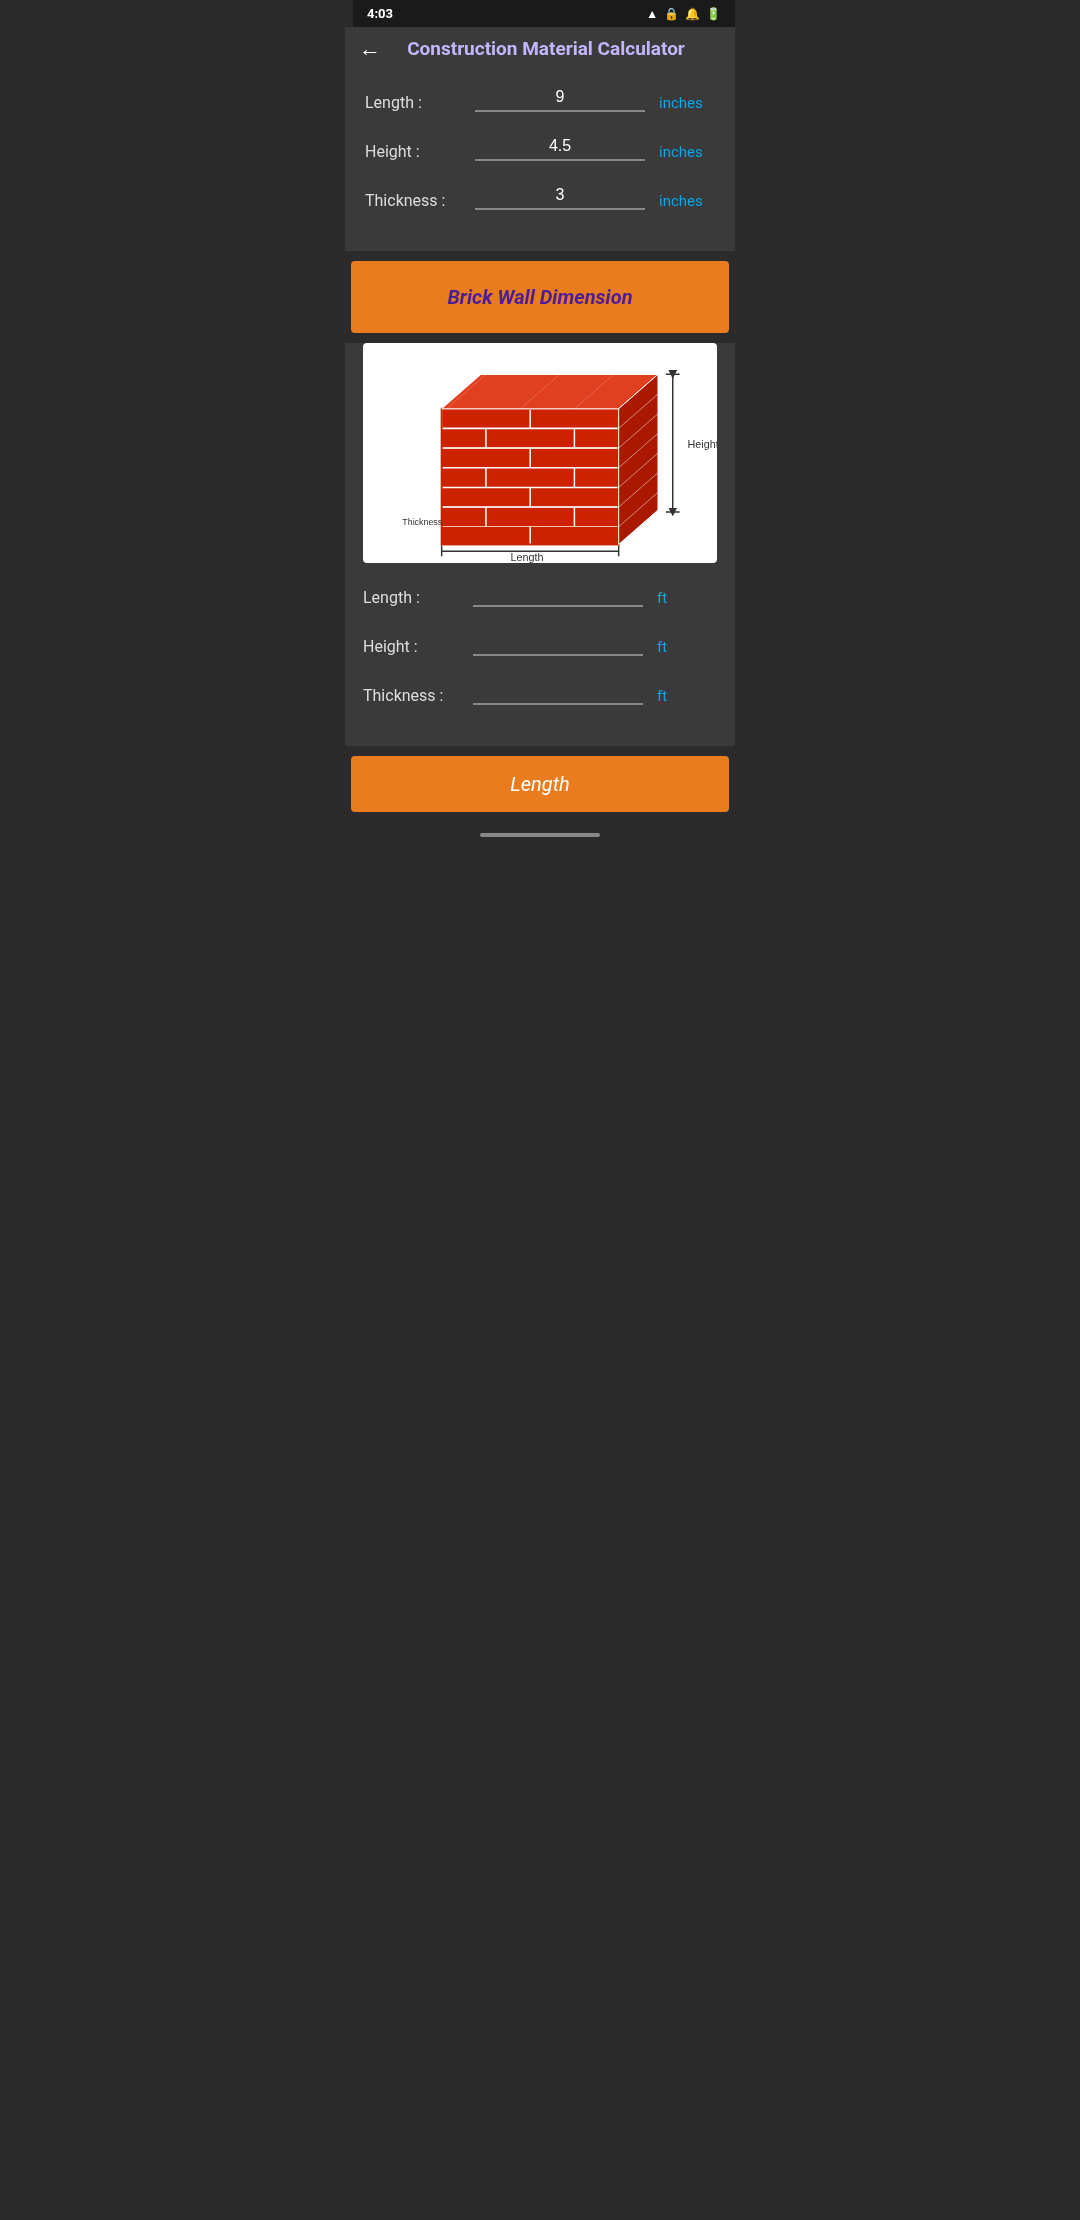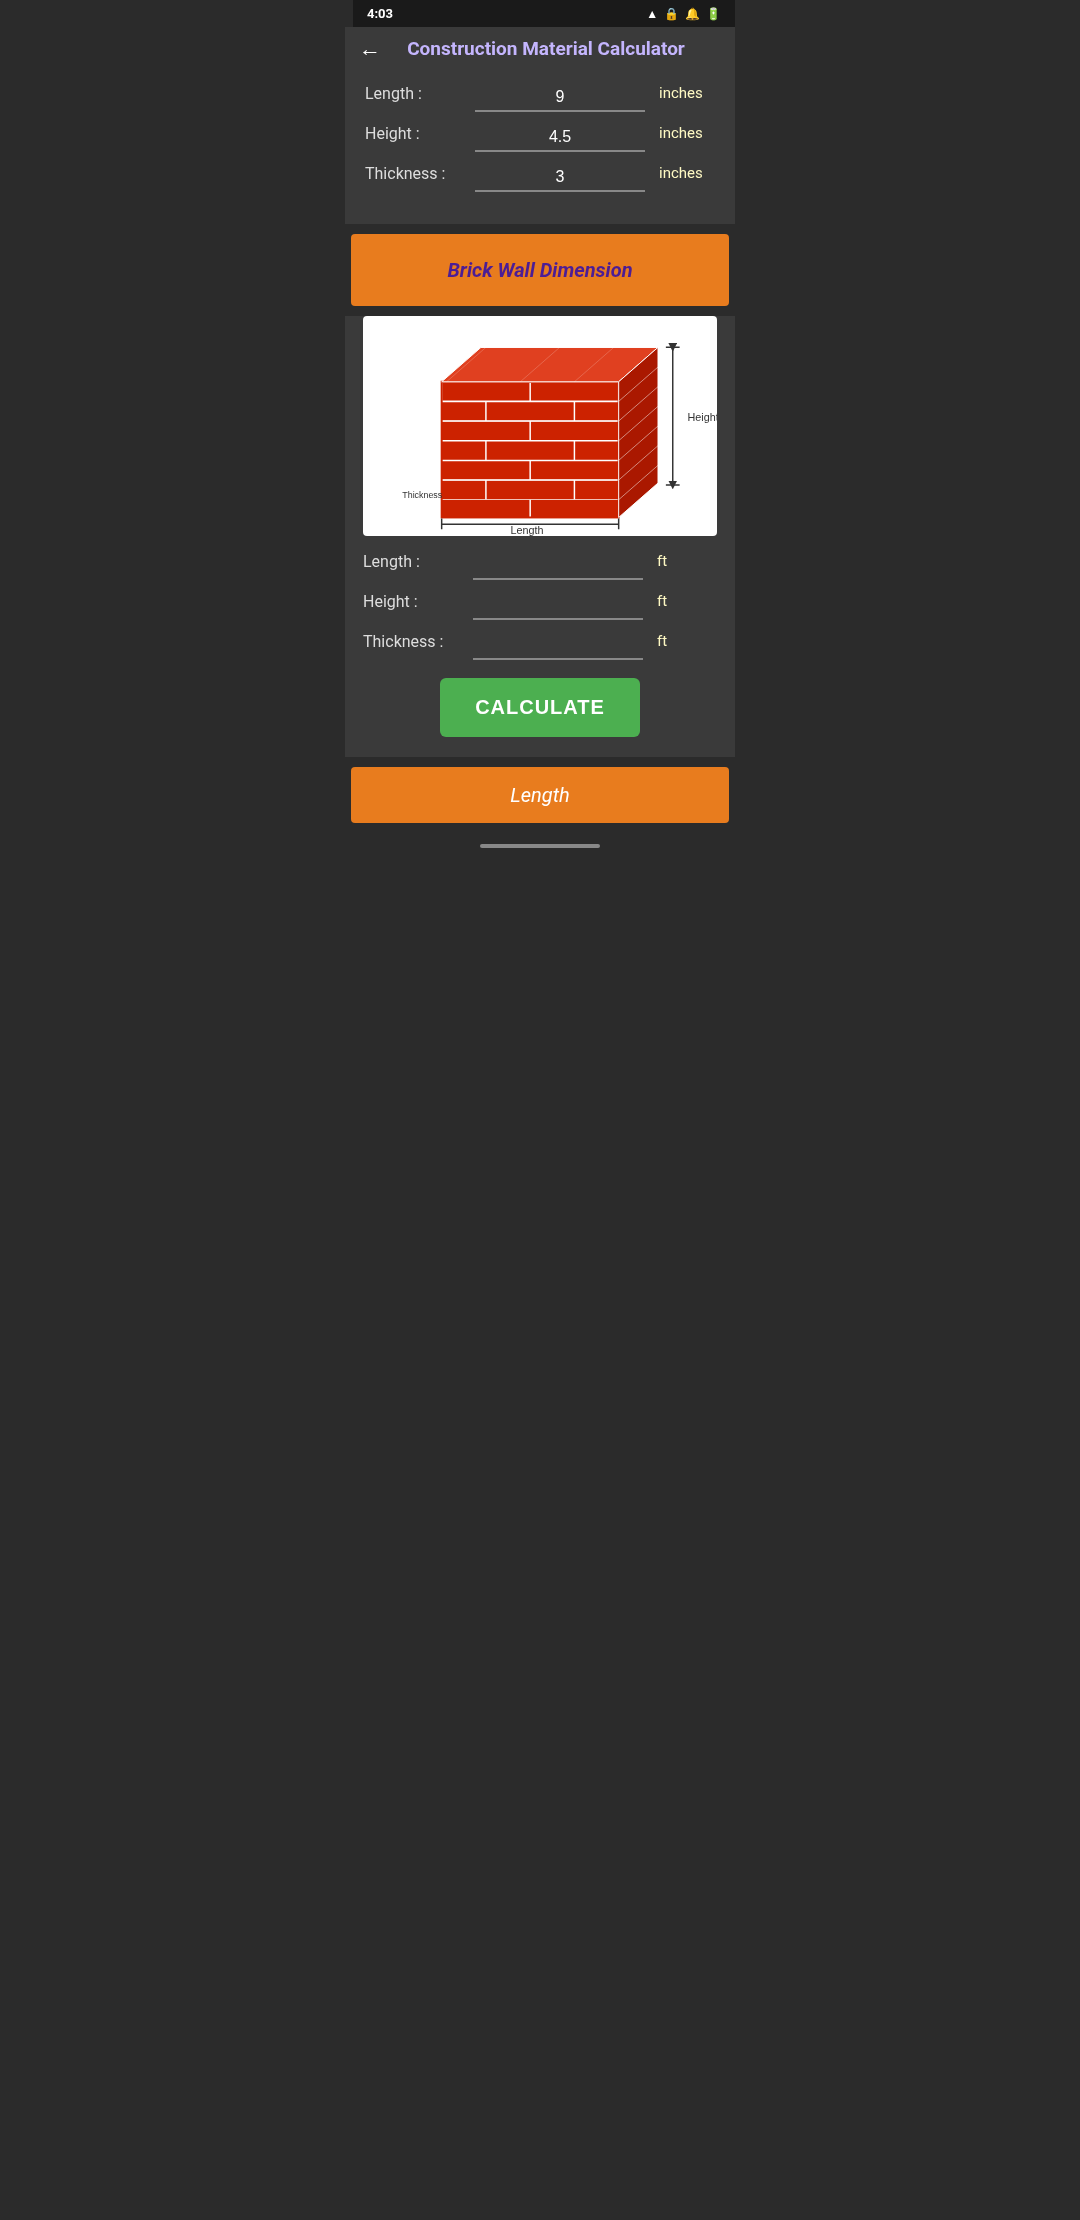--- a/index.html
+++ b/index.html
@@ -53,22 +53,22 @@
 
     
     .brick-size-section {
       background: #3a3a3a;
       padding: 14px 20px 20px;
       margin-bottom: 0;
     }
 
     .field-row {
       display: flex;
-      align-items: flex-start;
-      margin-bottom: 12px;
+      align-items: flex-end;
+      margin-bottom: 21px;
     }
     .field-label {
       font-size: 16px;
       color: #ddd;
       width: 110px;
       flex-shrink: 0;
     }
     .field-input {
       flex: 1;
       background: transparent;
@@ -76,21 +76,21 @@
       border-bottom: 2px solid #888;
       color: #fff;
       font-size: 16px;
       padding: 4px 6px;
       outline: none;
       text-align: center;
       max-width: 170px;
     }
     .field-unit {
       font-size: 15px;
-      color: #fef9c3;
+      color: #0ea5e9;
       margin-left: 14px;
       min-width: 50px;
     }
 
     
     .section-header {
       background: #e87c1e;
       padding: 24px;
       text-align: center;
       font-size: 20px;
@@ -308,21 +308,20 @@
       <input class="field-input" type="text" value="" style="">
       <span class="field-unit">ft</span>
     </div>
 
     <div class="field-row">
       <span class="field-label">Thickness :</span>
       <input class="field-input" type="text" value="" style="">
       <span class="field-unit">ft</span>
     </div>
 
-    <button class="calc-btn">CALCULATE</button>
 
   </div>
 
   <div class="results-banner">Length</div>
 
   <div class="bottom-bar">
     <div class="bottom-pill"></div>
   </div>
 
 </div>

